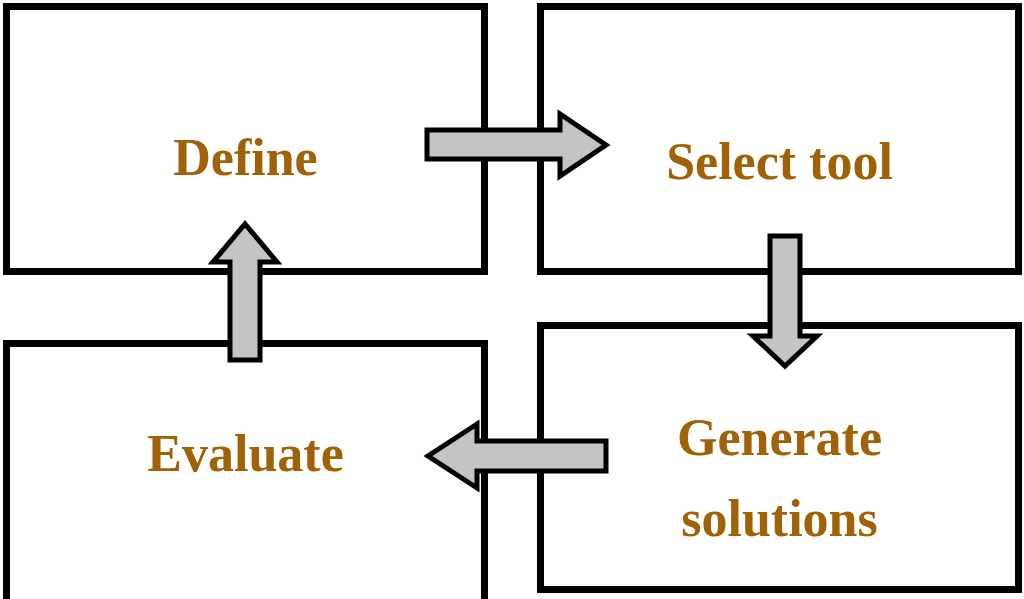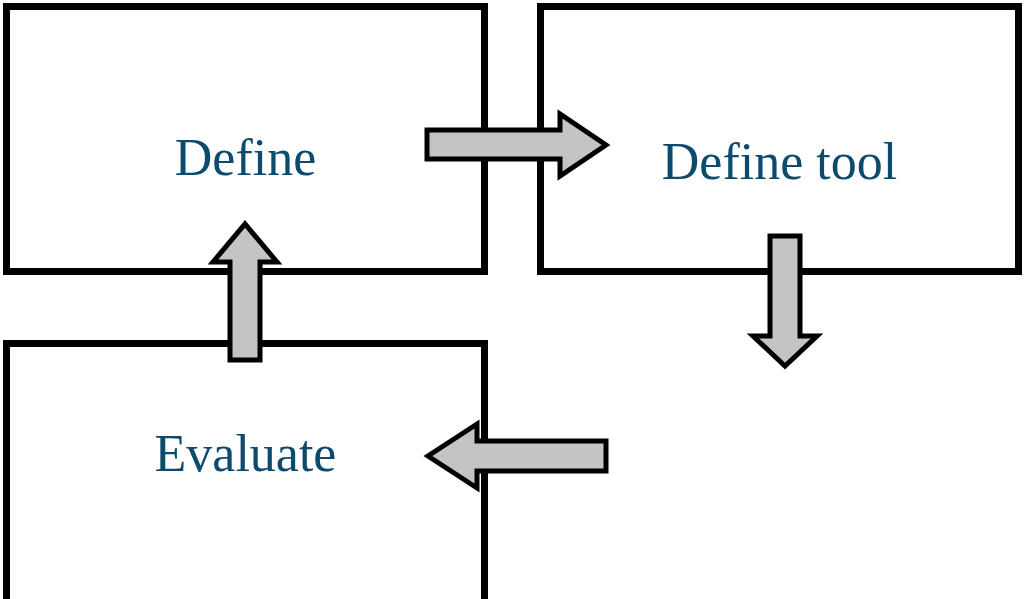--- a/index.html
+++ b/index.html
@@ -23,24 +23,24 @@
     display: flex;
     align-items: center;
     justify-content: center;
   }
   .box-define   { left: 3px;   top: 3px;   width: 485px; height: 272px; }
   .box-select   { left: 537px; top: 3px;   width: 485px; height: 272px; }
   .box-evaluate { left: 3px;   top: 340px; width: 485px; height: 271px; }
   .box-generate { left: 537px; top: 322px; width: 485px; height: 271px; }
 
   .label {
-    font-weight: normal;
+    font-weight: bold;
     font-size: 52px;
     line-height: 1.54;
-    color: #0c4a6e;
+    color: #a16207;
     text-align: center;
     white-space: nowrap;
   }
   .box-define   .label { transform: translateY(19px); }
   .box-select   .label { transform: translateY(23px); }
   .box-evaluate .label { transform: translateY(-21px); }
   .box-generate .label {
     transform: translateY(21px);
     white-space: normal;
     max-width: 340px;
@@ -64,27 +64,30 @@
 </head>
 <body>
 
 <div class="canvas">
 
   <div class="box box-define">
     <span class="label">Define</span>
   </div>
 
   <div class="box box-select">
-    <span class="label">Define tool</span>
+    <span class="label">Select tool</span>
   </div>
 
   <div class="box box-evaluate">
     <span class="label">Evaluate</span>
   </div>
 
+  <div class="box box-generate">
+    <span class="label">Generate solutions</span>
+  </div>
 
   <svg class="arrows" viewBox="0 0 1024 599" xmlns="http://www.w3.org/2000/svg">
 
     <polygon points="427,130 560,130 560,114 606,145 560,176 560,159 427,159" fill="#c4c4c4"></polygon>
 
     <polygon points="770,236 800,236 800,336 817,336 785,366 753,336 770,336" fill="#c4c4c4"></polygon>
 
     <polygon points="606,441 477,441 477,424 428,456 477,488 477,471 606,471" fill="#c4c4c4"></polygon>
 
     <polygon points="230,360 230,262 213,262 245,224 277,262 260,262 260,360" fill="#c4c4c4"></polygon>

